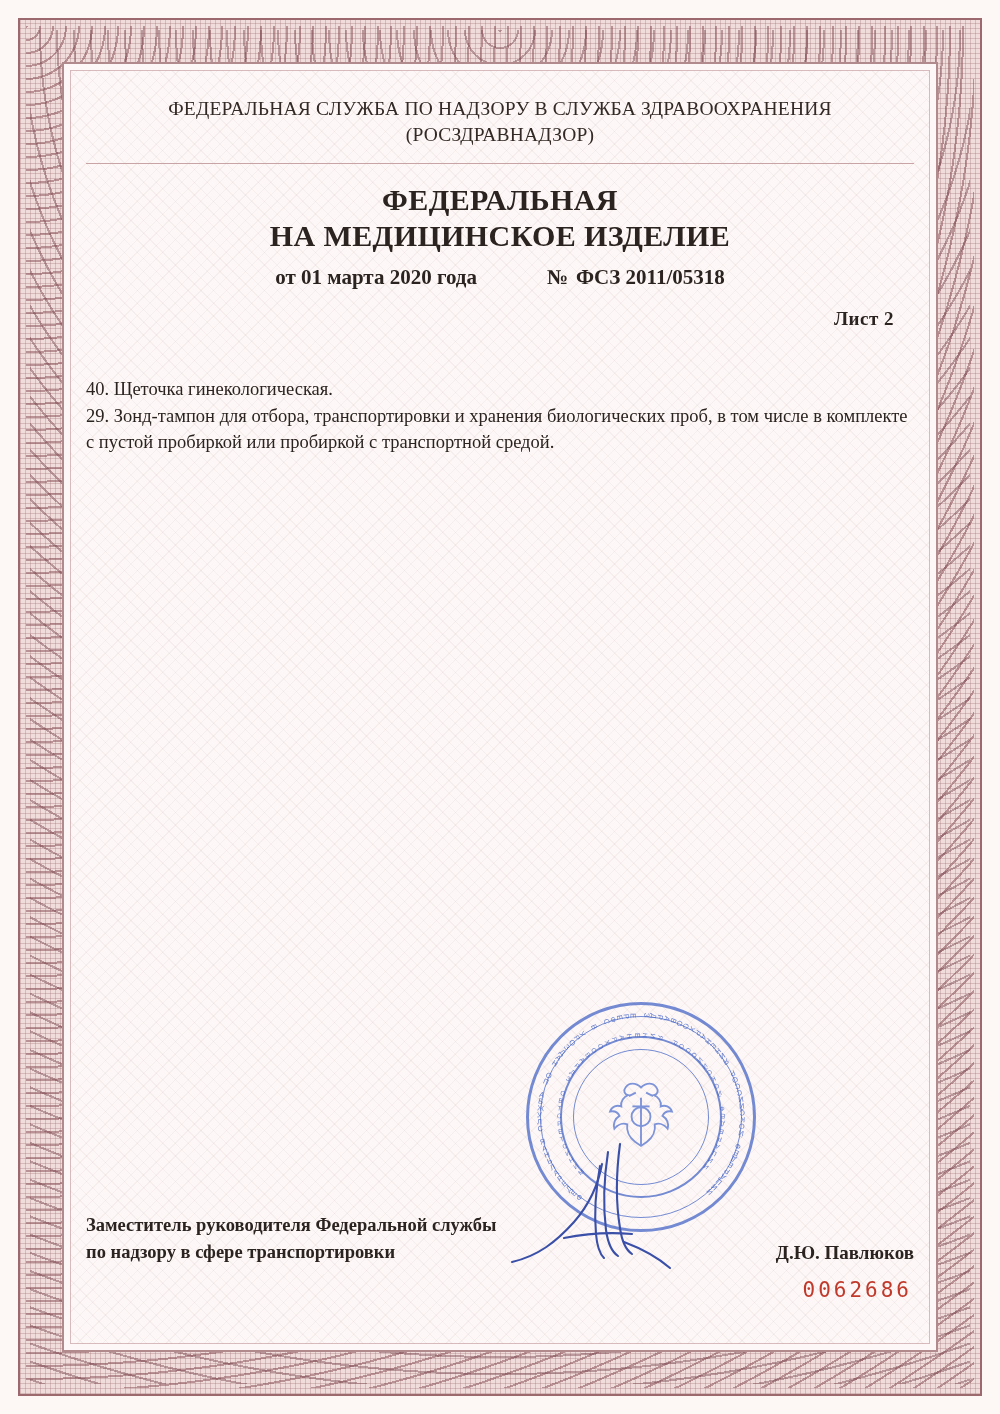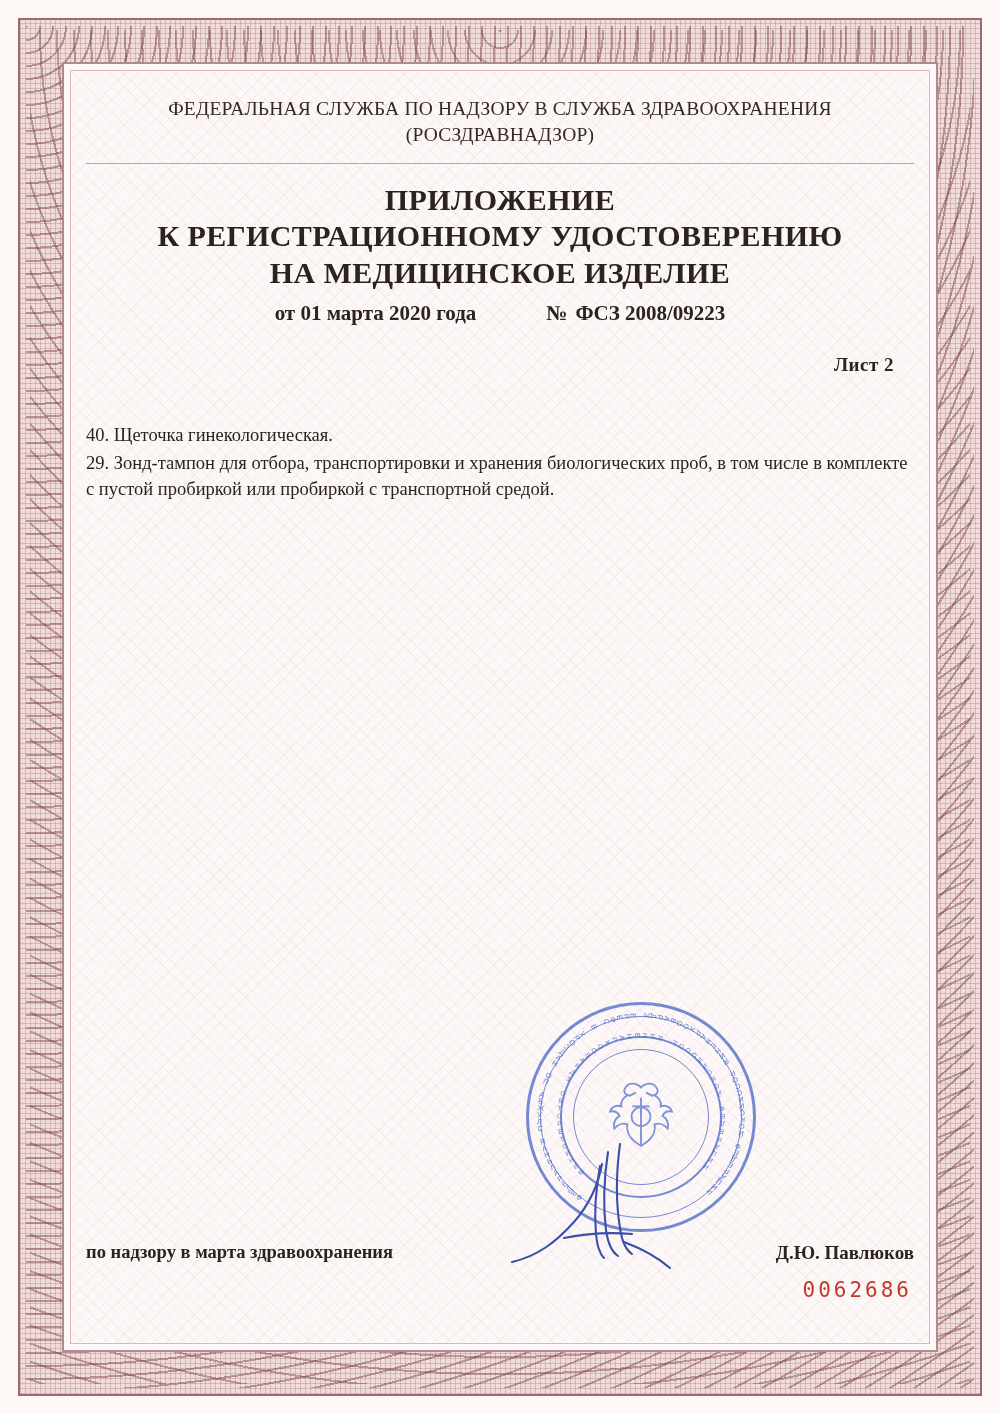--- a/index.html
+++ b/index.html
@@ -129,21 +129,21 @@
     font-size: 21px;
   }
   .meta-number .nosign {
     font-weight: bold;
     margin-right: 8px;
   }
   .sheet {
     text-align: right;
     font-weight: bold;
     font-size: 19px;
-    margin-top: 28px;
+    margin-top: 18px;
     padding-right: 20px;
     letter-spacing: 0.5px;
   }
 
   .body-list {
     margin-top: 46px;
     font-size: 18.5px;
     line-height: 1.42;
     text-align: left;
   }
@@ -248,29 +248,28 @@
   <div class="content">
 
     <div class="agency">
       <div>ФЕДЕРАЛЬНАЯ СЛУЖБА ПО НАДЗОРУ В СЛУЖБА ЗДРАВООХРАНЕНИЯ</div>
       <div>(РОСЗДРАВНАДЗОР)</div>
     </div>
 
     <div class="rule"></div>
 
     <div class="title">
-      <div class="l1">ПРИЛОЖЕНИЕ</div>
-      <div class="l2">К РЕГИСТРАЦИОННОМУ УДОСТОВЕРЕНИЮ</div>
+      <div class="l1">ФЕДЕРАЛЬНАЯ</div>
       <div class="l3">НА МЕДИЦИНСКОЕ ИЗДЕЛИЕ</div>
     </div>
 
     <div class="meta-row">
       <div class="meta-date">от  01 марта 2020 года</div>
       <div class="meta-number">
-        <span class="nosign">№</span><span>ФСЗ 2008/09223</span>
+        <span class="nosign">№</span><span>ФСЗ 2011/05318</span>
       </div>
     </div>
 
     <div class="sheet">Лист  2</div>
 
     <div class="body-list">
       <p>40. Щеточка гинекологическая.</p>
       <p>29. Зонд-тампон для отбора, транспортировки и хранения биологических проб, в том числе в комплекте с пустой пробиркой или пробиркой с транспортной средой.</p>
     </div>
 
@@ -429,21 +428,22 @@
           <path d="M116 14 C112 44 112 74 116 98 C118 112 122 120 128 124"></path>
           <path d="M60 108 C80 104 104 102 128 104"></path>
           <path d="M120 112 C136 118 152 126 166 138"></path>
         </g>
       </svg>
     </div>
 
     <div class="sign-area">
       <div class="sign-flex">
         <div class="sign-title">
-          <div>по надзору в марта здравоохранения</div>
+          <div>Заместитель руководителя Федеральной службы</div>
+          <div>по надзору в сфере транспортировки</div>
         </div>
         <div class="sign-name">Д.Ю. Павлюков</div>
       </div>
       <div class="doc-number">0062686</div>
     </div>
 
   </div>
 </div>
 
 </body></html>

